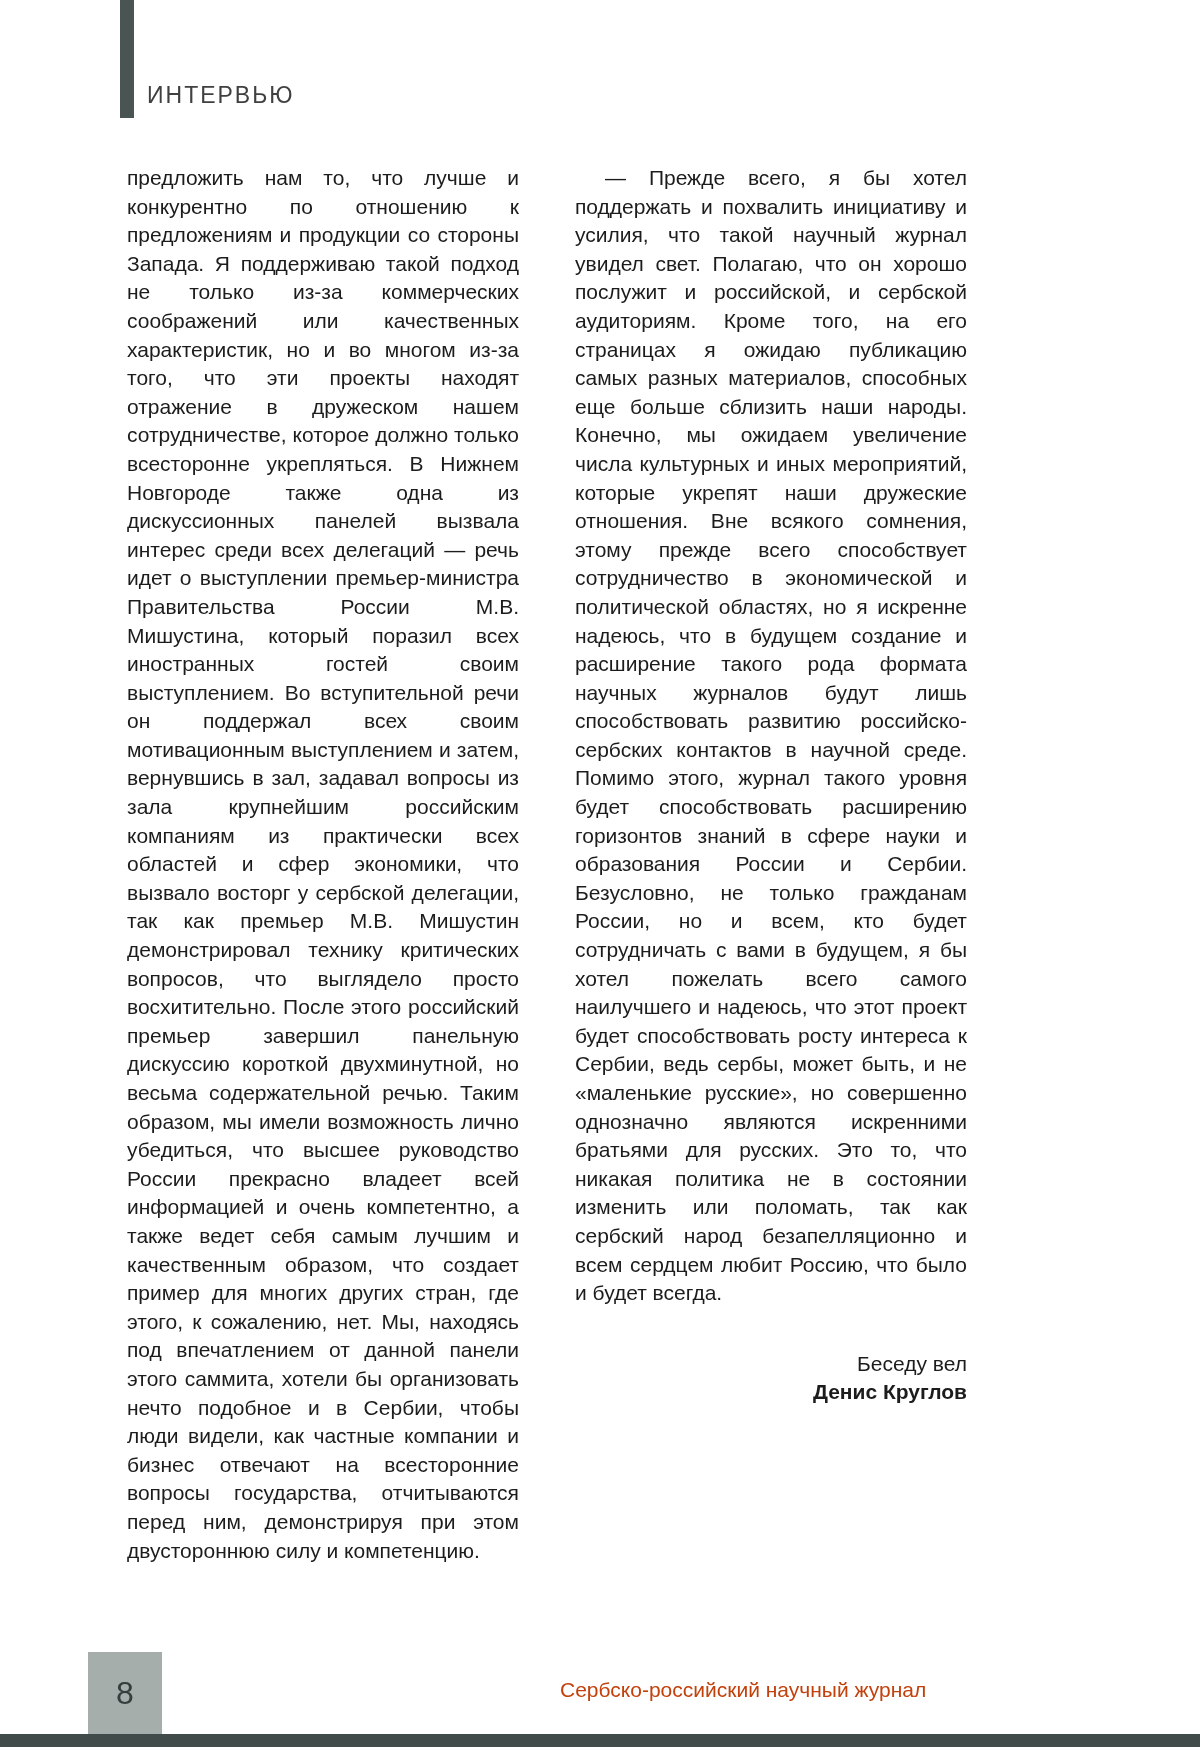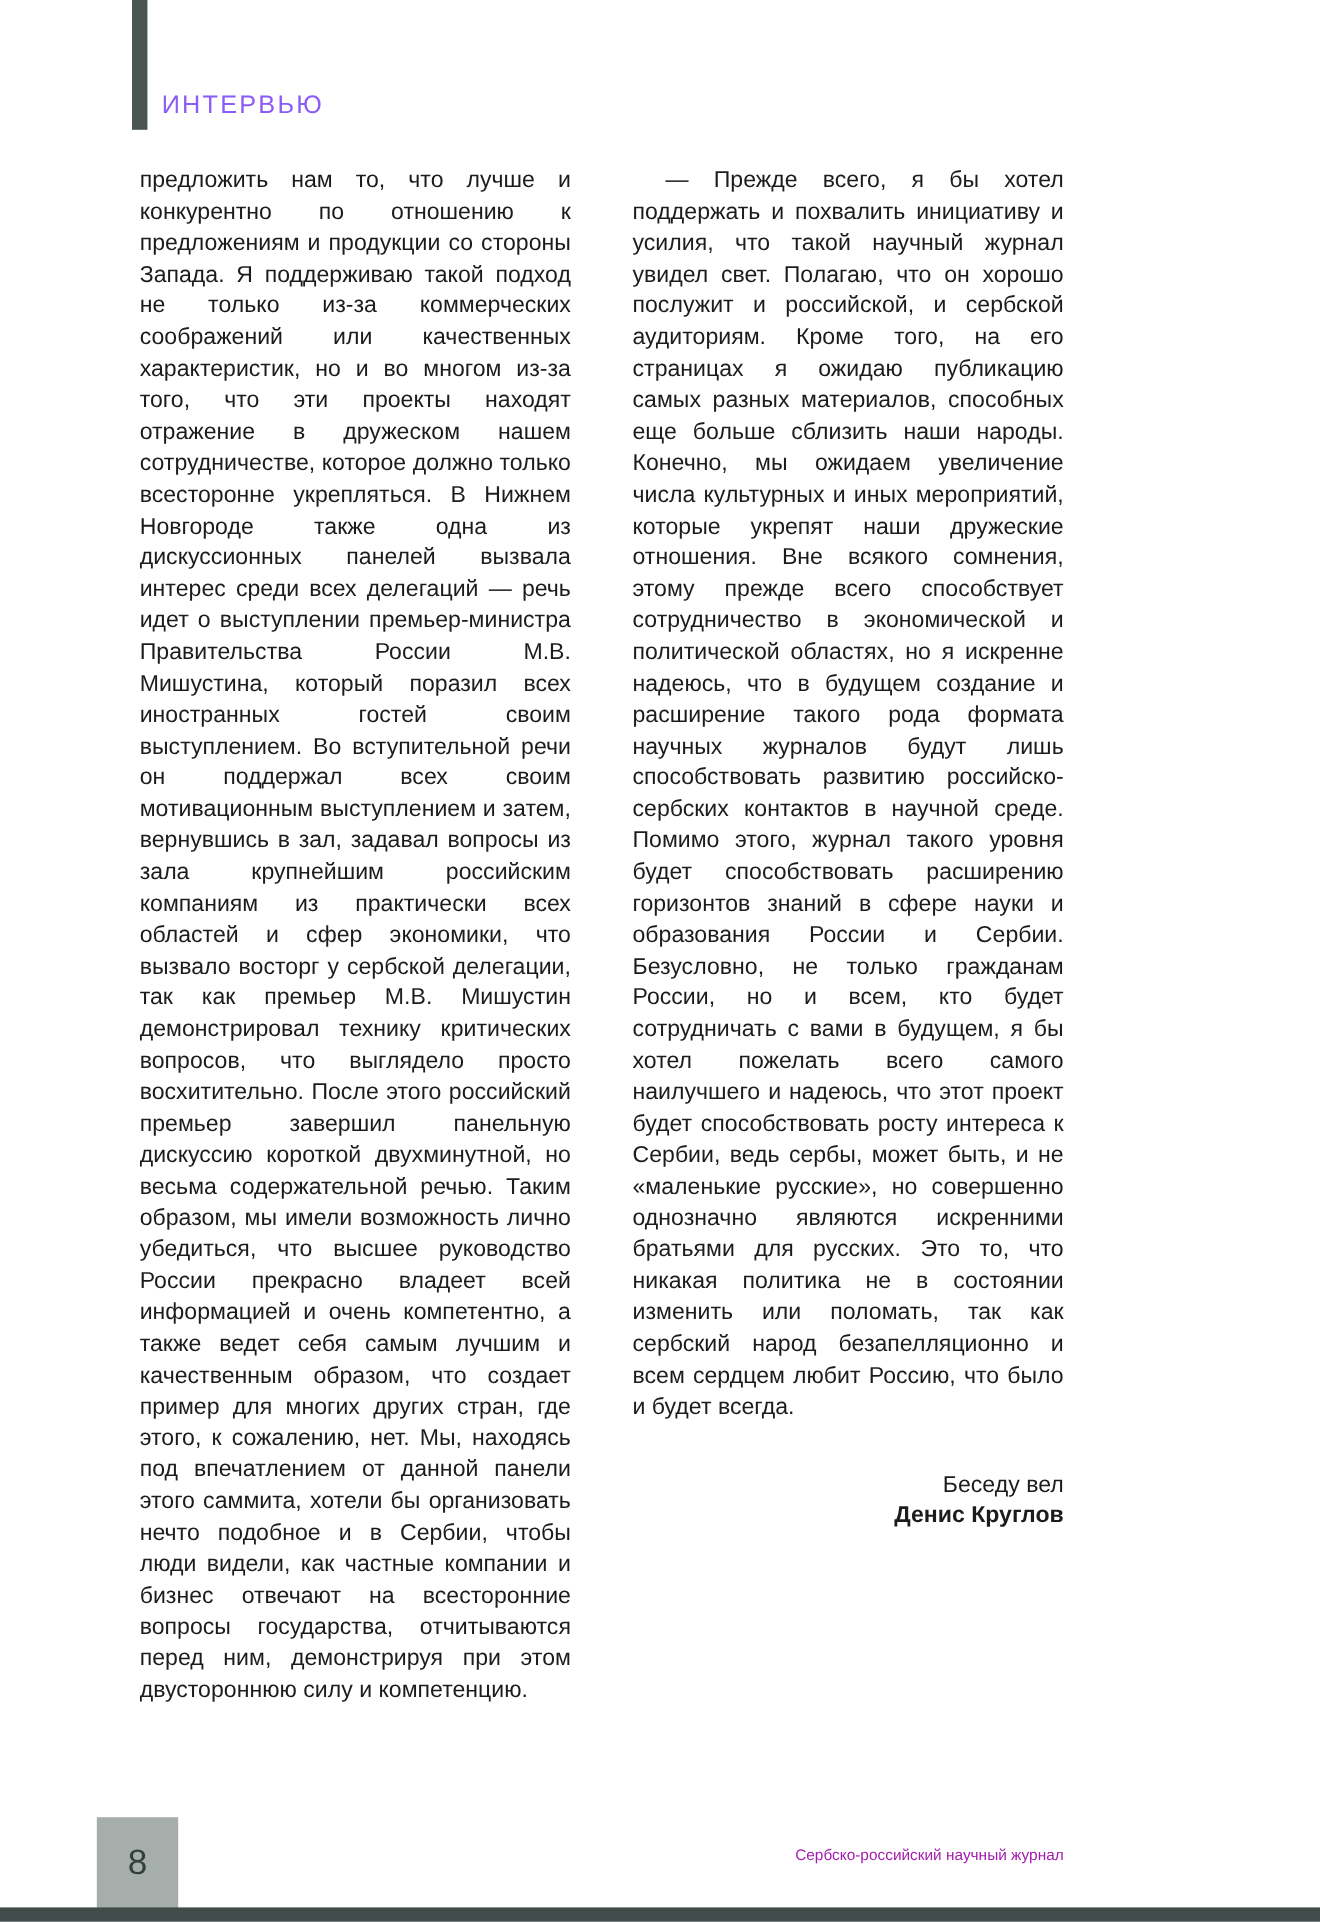--- a/index.html
+++ b/index.html
@@ -22,27 +22,27 @@
     width: 14px;
     height: 118px;
     background: #4a5553;
   }
   .section-label {
     position: absolute;
     left: 147px;
     top: 82px;
     font-size: 23px;
     letter-spacing: 2px;
-    color: #8b5cf6;
+    color: #404040;
     font-weight: normal;
   }
   .columns {
     position: absolute;
     left: 127px;
-    top: 150px;
+    top: 164px;
     width: 840px;
     display: flex;
     gap: 56px;
   }
   .col {
     width: 402px;
     font-size: 21px;
     line-height: 28.6px;
     text-align: justify;
   }
@@ -80,23 +80,22 @@
   }
   .page-number {
     font-size: 32px;
     color: #343e3c;
   }
   .footer-journal {
     position: absolute;
     left: 560px;
     top: 1678px;
     width: 407px;
-    text-align: right;
-    font-size: 14px;
-    color: #a21caf;
+    font-size: 21px;
+    color: #c2410c;
   }
   .bottom-bar {
     position: absolute;
     left: 0;
     bottom: 0;
     width: 1200px;
     height: 13px;
     background: #414c4a;
   }
 </style>

